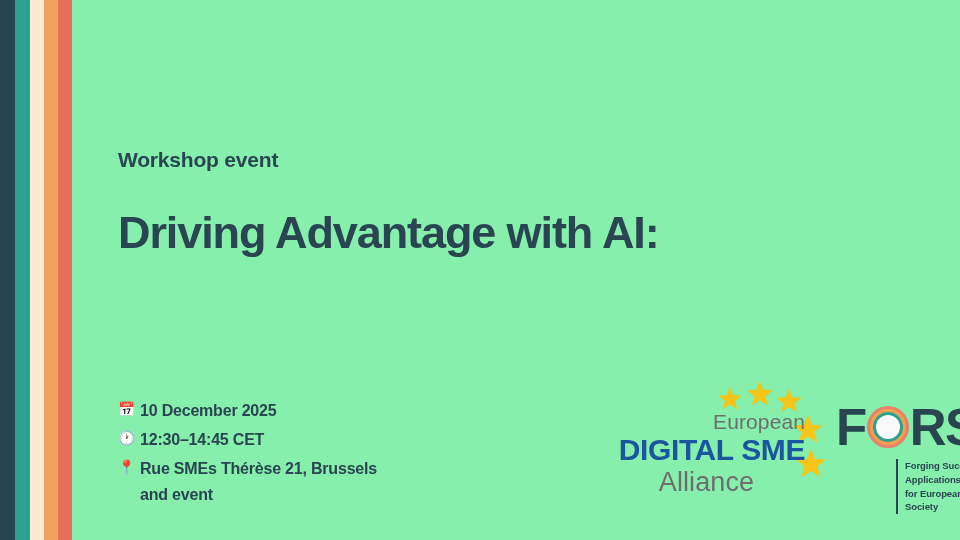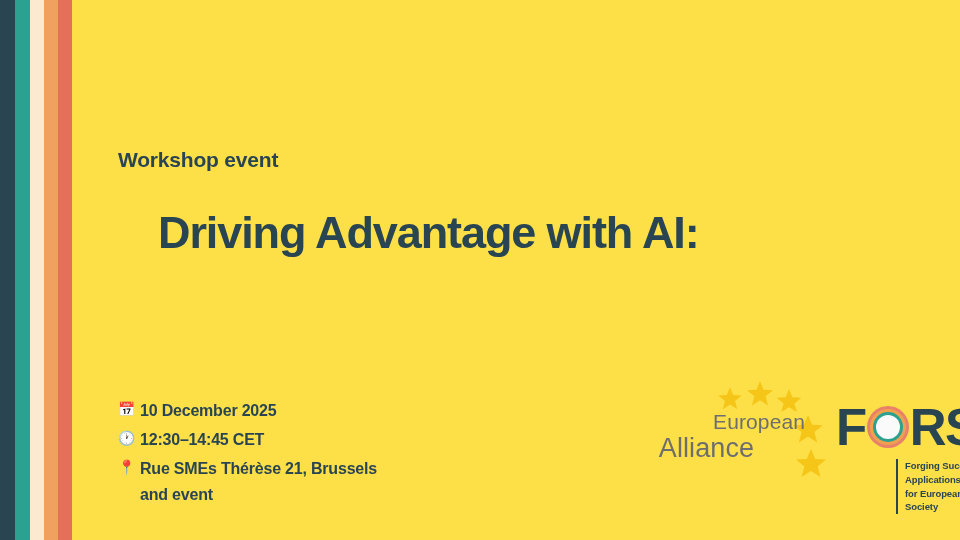--- a/index.html
+++ b/index.html
@@ -13,21 +13,21 @@
   body {
     font-family: "Liberation Sans", sans-serif;
     background: #fafafa;
     position: relative;
   }
 
   .slide {
     position: relative;
     width: 960px;
     height: 540px;
-    background: #fde047;
+    background: #86efac;
     overflow: hidden;
   }
 
   
   .stripes {
     position: absolute;
     left: 0; top: 0;
     height: 540px;
     display: flex;
   }
@@ -61,21 +61,21 @@
     position: absolute;
     top: 203px;
     left: 0;
     font-size: 45px;
     font-weight: bold;
     color: #2a4552;
     line-height: 1.32;
     letter-spacing: -1.1px;
     white-space: nowrap;
   }
-  .headline-line { display: block; margin-left: 40px; }
+  .headline-line { display: block; }
 
   
   .details {
     position: absolute;
     top: 398px;
     left: 0;
     width: 340px;
   }
   .detail-row {
     display: flex;
@@ -252,20 +252,21 @@
           <g fill="#f5c518">
             <polygon points="122,12 125.1,20.1 133.7,20.5 127,26 129.3,34.3 122,29.5 114.7,34.3 117,26 110.3,20.5 118.9,20.1"></polygon>
             <polygon points="152,6  155.5,14.8 165,15.2 157.6,21.3 160.1,30.4 152,25.2 143.9,30.4 146.4,21.3 139,15.2 148.5,14.8"></polygon>
             <polygon points="181,14 184.4,22.3 193.4,22.7 186.4,28.4 188.8,37.1 181,32.2 173.2,37.1 175.6,28.4 168.6,22.7 177.6,22.3"></polygon>
             <polygon points="200,40 204.1,49.8 214.7,50.3 206.4,57.1 209.2,67.4 200,61.6 190.8,67.4 193.6,57.1 185.3,50.3 195.9,49.8"></polygon>
             <polygon points="203,74 207.2,84 218,84.5 209.6,91.5 212.5,102 203,96.1 193.5,102 196.4,91.5 188,84.5 198.8,84"></polygon>
           </g>
         </svg>
         <div class="sme-text">
           <div class="sme-european">European</div>
+          <div class="sme-digital">DIGITAL SME</div>
           <div class="sme-alliance">Alliance</div>
         </div>
       </div>
 
       <div class="logo-forsee">
         <div class="forsee-word">
           <span class="forsee-f">F</span>
           <span class="forsee-o">
             <span class="ring ring-1"></span>
             <span class="ring ring-2"></span>

